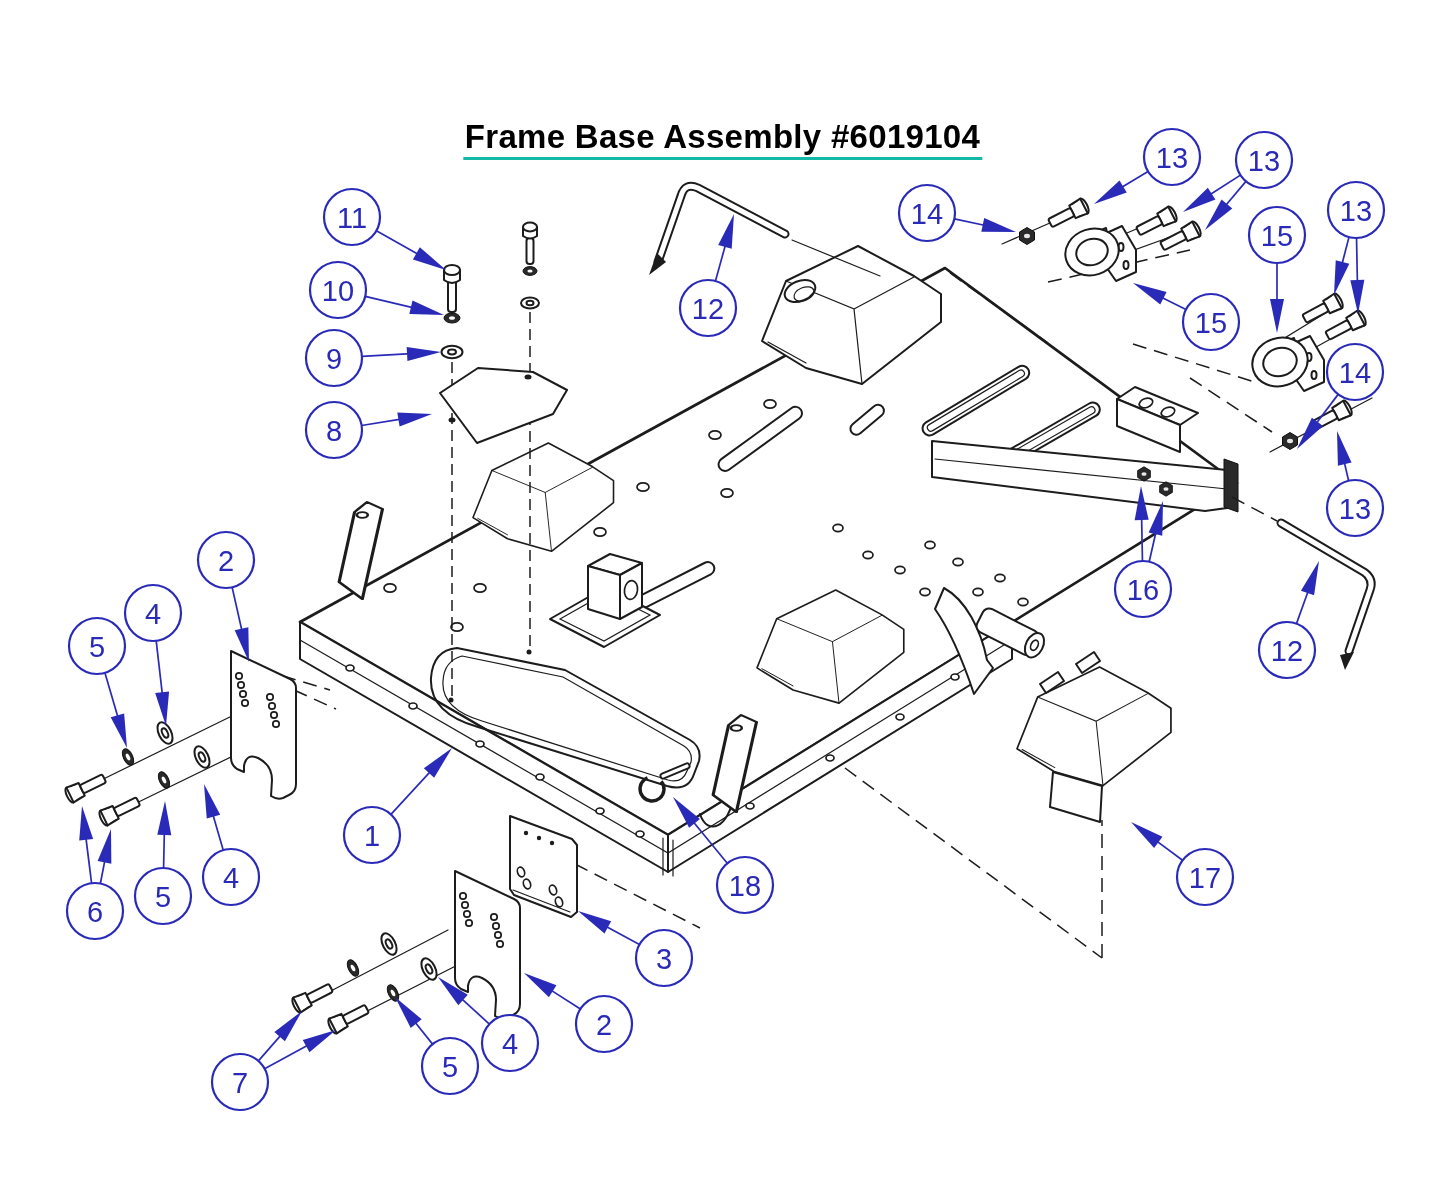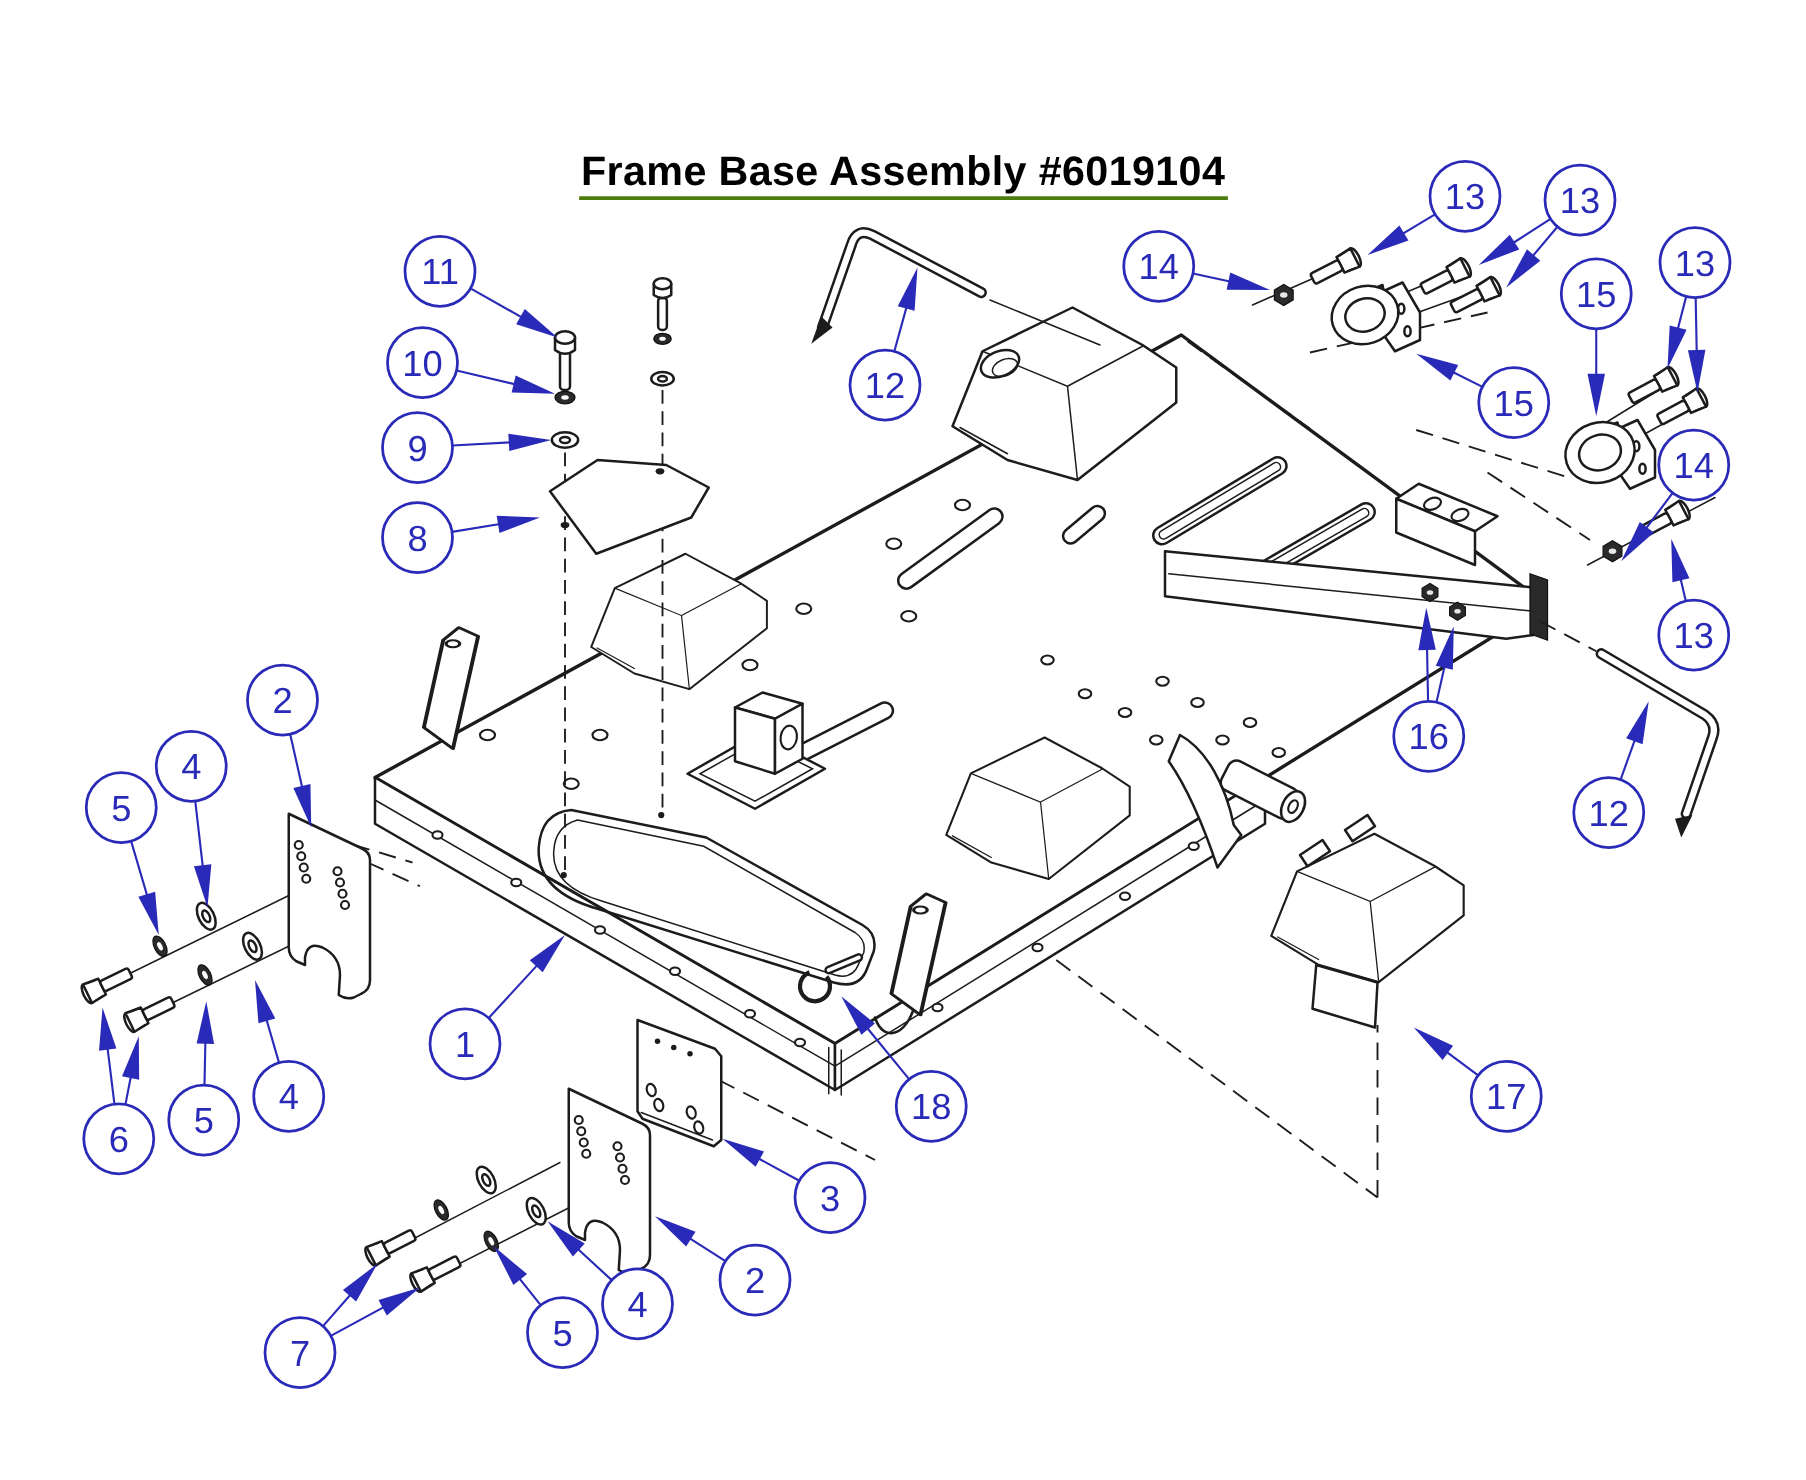--- a/index.html
+++ b/index.html
@@ -1,20 +1,20 @@
 <!DOCTYPE html>
 <html><head>
 <meta charset="utf-8">
 <style>
   html,body{margin:0;padding:0;background:#fff;}
   .stage{position:relative;width:1445px;height:1184px;background:#fff;overflow:hidden;
          font-family:"Liberation Sans",sans-serif;}
   .title{position:absolute;top:118px;left:50%;transform:translateX(-50%);
          font-size:33px;font-weight:bold;color:#000;white-space:nowrap;
-         border-bottom:3px solid #4d7c0f;padding:0 2px 1px 2px;letter-spacing:.3px;}
+         border-bottom:3px solid #14b8a6;padding:0 2px 1px 2px;letter-spacing:.3px;}
   svg{position:absolute;left:0;top:0;}
   .ink{stroke:#1c1c1c;fill:none;stroke-width:2;stroke-linejoin:round;stroke-linecap:round;}
   .wfill{fill:#ffffff;stroke:#1c1c1c;stroke-width:2;stroke-linejoin:round;}
   .wfillT{fill:#ffffff;stroke:#1c1c1c;stroke-width:2.7;stroke-linejoin:round;}
   .thin{stroke:#1c1c1c;fill:none;stroke-width:1.2;stroke-linecap:round;}
   .dark{fill:#2a2a2a;stroke:#111;stroke-width:1;}
   .hole{fill:#ffffff;stroke:#1c1c1c;stroke-width:1.7;}
   .dash{stroke:#1c1c1c;stroke-width:1.5;fill:none;stroke-dasharray:14 8;}
   .dash2{stroke:#1c1c1c;stroke-width:1.5;fill:none;stroke-dasharray:11 6;}
 </style>

